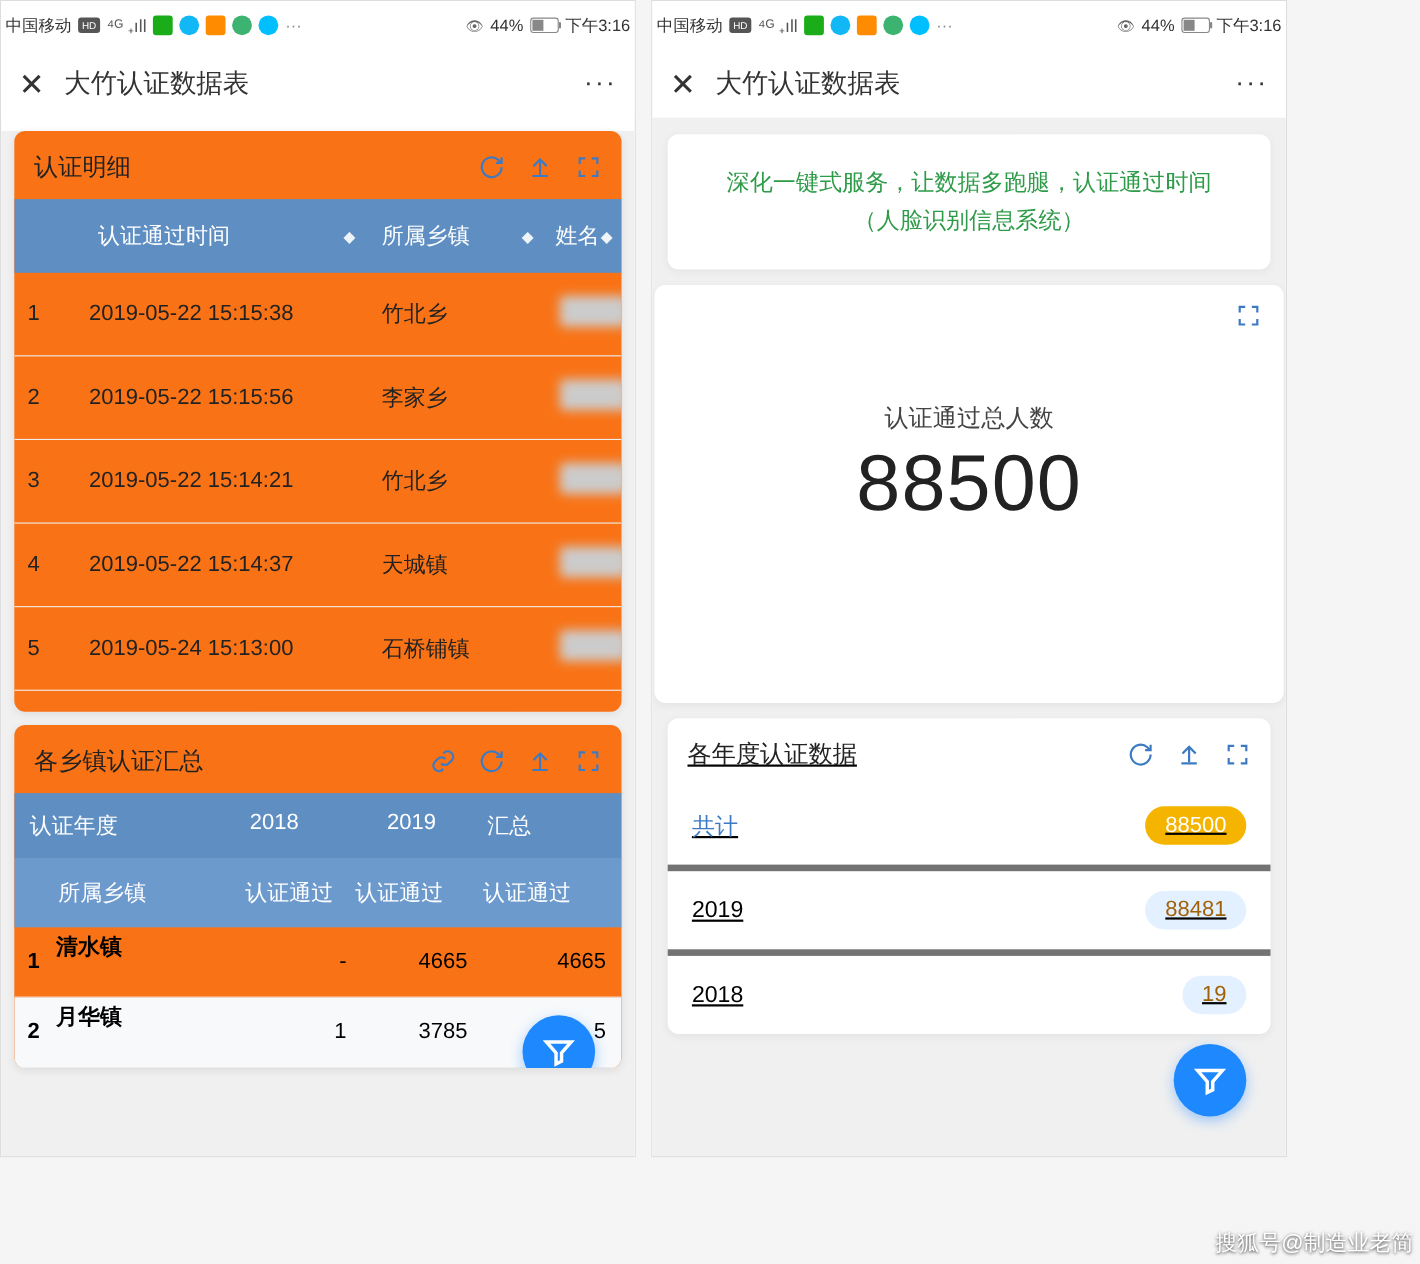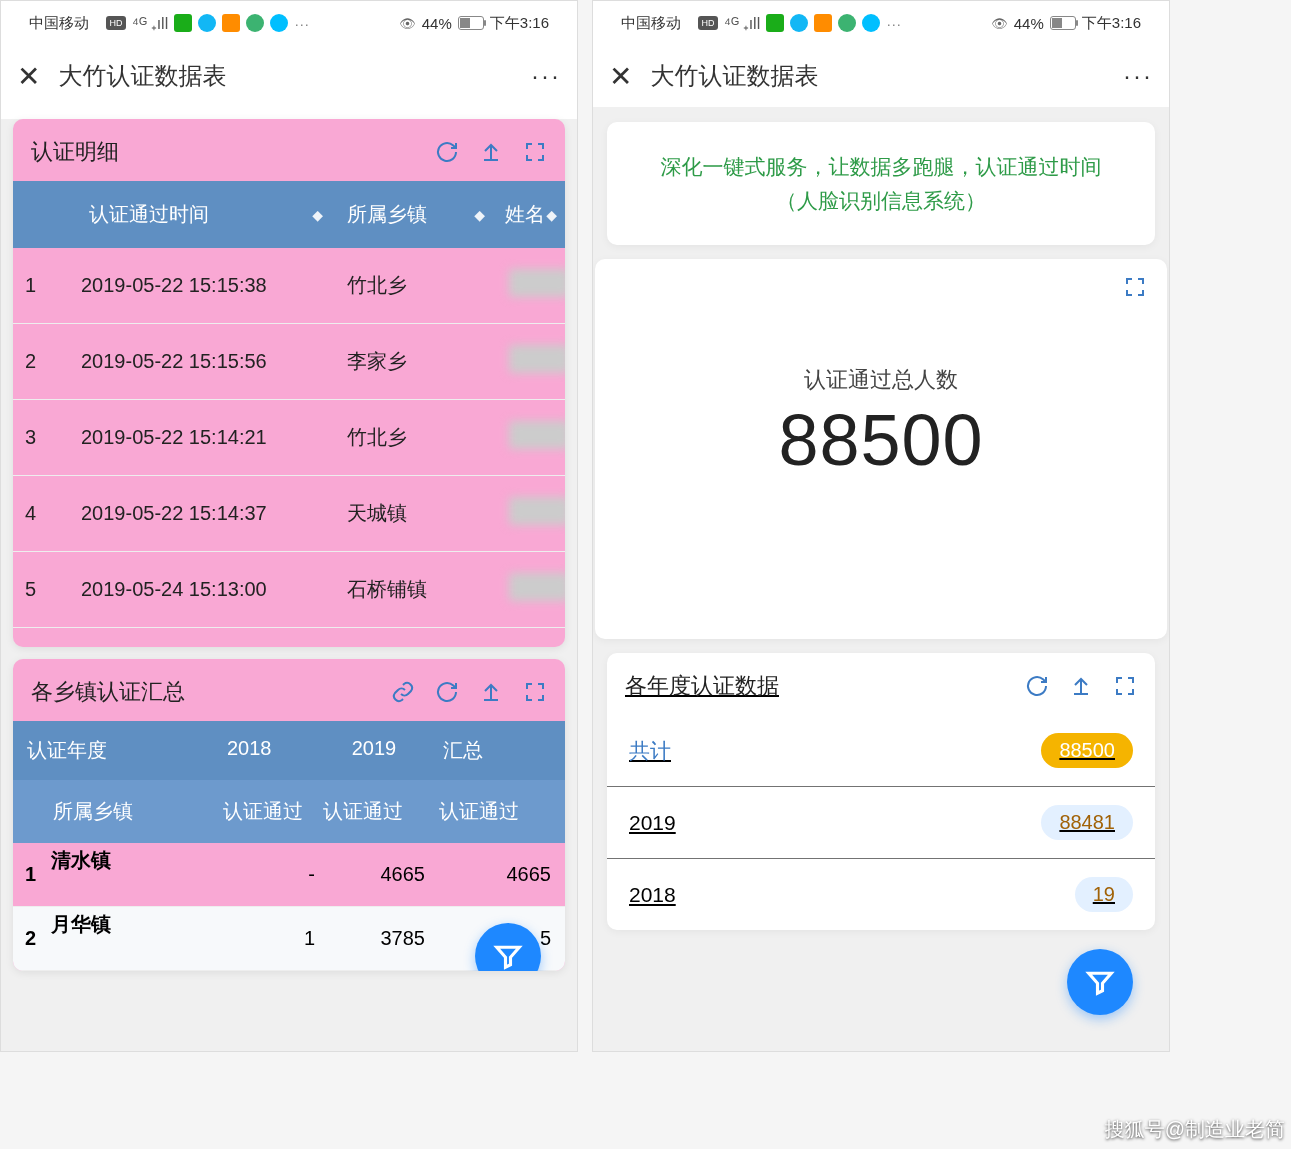--- a/index.html
+++ b/index.html
@@ -19,32 +19,32 @@
     background: #fff;
     border: 1px solid #ddd;
     position: relative;
     overflow: hidden;
   }
   .status-bar {
     height: 44px;
     display: flex;
     align-items: center;
     justify-content: space-between;
-    padding: 0 28px;
+    padding: 0 4px;
     font-size: 15px;
     color: #333;
     background: #fff;
   }
   .status-left { display: flex; align-items: center; gap: 6px; }
   .status-right { display: flex; align-items: center; gap: 6px; }
   .mini-icon { 
     width: 18px; height: 18px; border-radius: 4px; 
     display: inline-block;
   }
-  .ic-hd { background: #555; color:#fff; font-size:9px; display:flex; align-items:center; justify-content:center; border-radius:3px; width:20px; height:14px;margin-left:11px;}
+  .ic-hd { background: #555; color:#fff; font-size:9px; display:flex; align-items:center; justify-content:center; border-radius:3px; width:20px; height:14px;}
   .ic-sig { color:#555; font-size:16px; }
   .ic-wechat { background:#1aad19; border-radius:3px;}
   .ic-qq { background:#12b7f5; border-radius:50%;}
   .ic-orange { background:#ff8c00; border-radius:3px;}
   .ic-green { background:#3cb371; border-radius:50%;}
   .ic-blue { background:#00bfff; border-radius:50%;}
   .ic-battery { 
     width: 26px; height: 14px; border:1px solid #888; border-radius:3px; 
     position: relative; display:inline-block;
   }
@@ -57,21 +57,21 @@
     display: flex;
     align-items: center;
     padding: 0 16px;
     background: #fff;
   }
   .close-x { font-size: 28px; color: #333; margin-right: 18px; font-weight:300; }
   .topbar-title { font-size: 24px; color: #333; flex: 1; }
   .topbar-more { font-size: 24px; color: #333; letter-spacing: 2px; }
   
   .card {
-    background: #f9a8d4;
+    background: #f97316;
     border-radius: 10px;
     margin: 12px;
     box-shadow: 0 2px 8px rgba(0,0,0,0.08);
     overflow: hidden;
     position: relative;
   }
   .card-header {
     display: flex;
     align-items: center;
     justify-content: space-between;
@@ -175,21 +175,21 @@
   }
   .expand-corner { position:absolute; right:20px; top:16px; color:#3c7bc4;}
   .big-label { text-align:center; font-size:22px; color:#444; margin-top:80px; }
   .big-num { text-align:center; font-size:72px; color:#222; font-weight:400; margin-top:4px; letter-spacing:1px;}
   
   .year-card {
     background:#fff; margin:14px; border-radius:10px;
     box-shadow: 0 2px 8px rgba(0,0,0,0.05);
     text-decoration: underline;
   }
-  .yrow { display:flex; justify-content:space-between; align-items:center; padding:18px 22px; border-bottom:1px solid #737373; font-size:21px;}
+  .yrow { display:flex; justify-content:space-between; align-items:center; padding:18px 22px; border-bottom:6px solid #737373; font-size:21px;}
   .yrow:last-child { border-bottom:none; }
   .pill {
     padding: 6px 18px;
     border-radius: 20px;
     font-size: 20px;
   }
   .pill-gold { background:#f5b400; color:#fff; }
   .pill-blue { background:#e3f0ff; color:#a16207; }
   .total-label { color:#3c7bc4; }
   

